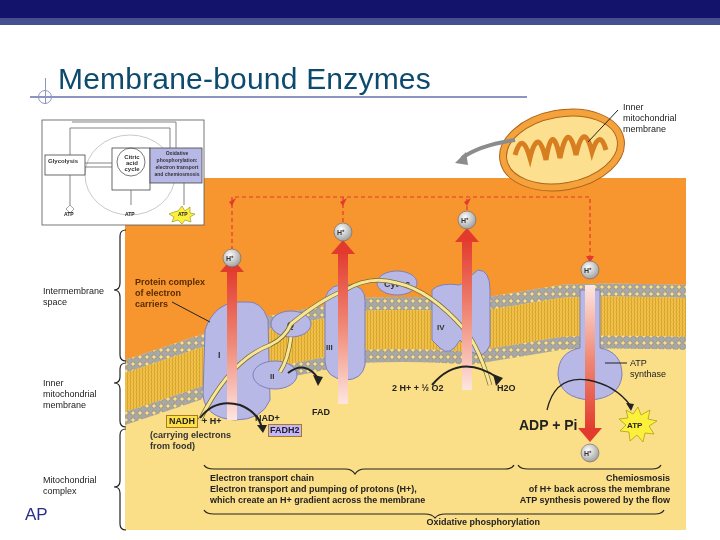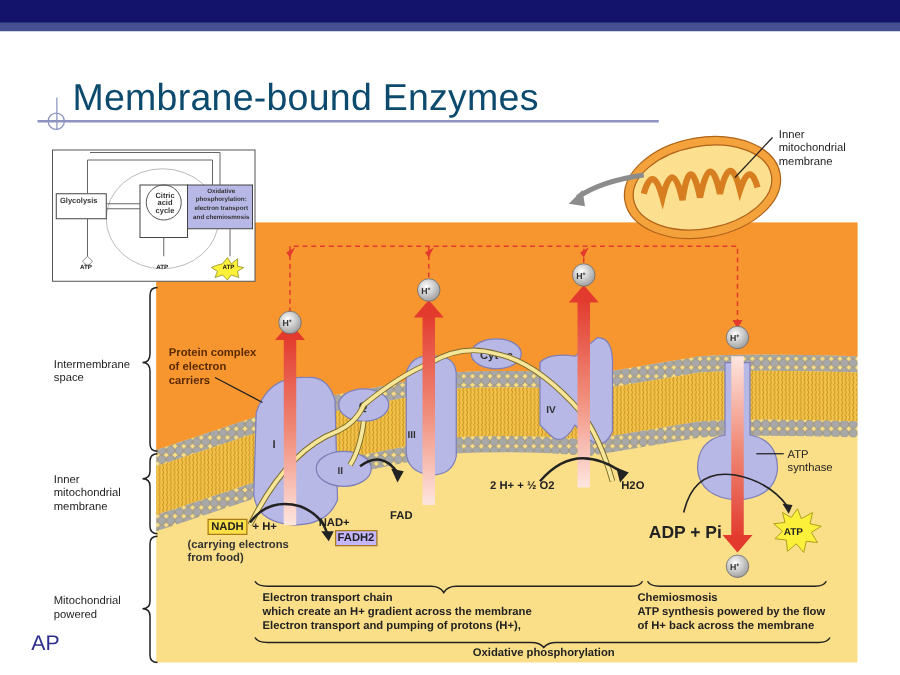--- a/index.html
+++ b/index.html
@@ -184,21 +184,21 @@
   <div>Intermembrane</div>
   <div>space</div>
 </div>
 <div class="lbl" style="left:43px;top:378px;">
   <div>Inner</div>
   <div>mitochondrial</div>
   <div>membrane</div>
 </div>
 <div class="lbl" style="left:43px;top:475px;">
   <div>Mitochondrial</div>
-  <div>powered</div>
+  <div>complex</div>
 </div>
 
 <div class="lbl" style="left:135px;top:277px;color:#5a2a00;font-weight:bold;font-size:9px;line-height:11px;">
   <div>Protein complex</div>
   <div>of electron</div>
   <div>carriers</div>
 </div>
 
 <div class="lbl" style="left:166px;top:415px;font-weight:bold;font-size:9px;background:#fde047;border:1px solid #a87a1a;padding:0 2px;">NADH</div>
 <div class="lbl" style="left:202px;top:416px;font-weight:bold;font-size:9px;">+ H+</div>
@@ -213,23 +213,23 @@
 <div class="lbl" style="left:497px;top:383px;font-weight:bold;font-size:9px;text-align:right;">H2O</div>
 <div class="lbl" style="left:630px;top:358px;font-size:9px;">
   <div>ATP</div>
   <div>synthase</div>
 </div>
 <div class="lbl" style="left:519px;top:420px;font-weight:bold;font-size:14px;">ADP + Pi</div>
 <div class="lbl" style="left:627px;top:420px;font-weight:bold;font-size:8px;">ATP</div>
 
 <div class="lbl" style="left:210px;top:473px;width:300px;text-align:left;font-weight:bold;font-size:9px;">
   <div>Electron transport chain</div>
+  <div>Electron transport and pumping of protons (H+),</div>
   <div>which create an H+ gradient across the membrane</div>
-  <div>Electron transport and pumping of protons (H+),</div>
-</div>
-<div class="lbl" style="left:510px;top:473px;width:160px;text-align:left;font-weight:bold;font-size:9px;">
+</div>
+<div class="lbl" style="left:510px;top:473px;width:160px;text-align:right;font-weight:bold;font-size:9px;">
   <div>Chemiosmosis</div>
+  <div>of H+ back across the membrane</div>
   <div>ATP synthesis powered by the flow</div>
-  <div>of H+ back across the membrane</div>
-</div>
-<div class="lbl" style="left:330px;top:517px;width:210px;text-align:center;font-weight:bold;font-size:9px;">Oxidative phosphorylation</div>
+</div>
+<div class="lbl" style="left:330px;top:517px;width:210px;text-align:right;font-weight:bold;font-size:9px;">Oxidative phosphorylation</div>
 
 <div class="footer-text">AP</div>
 
 </body></html>

